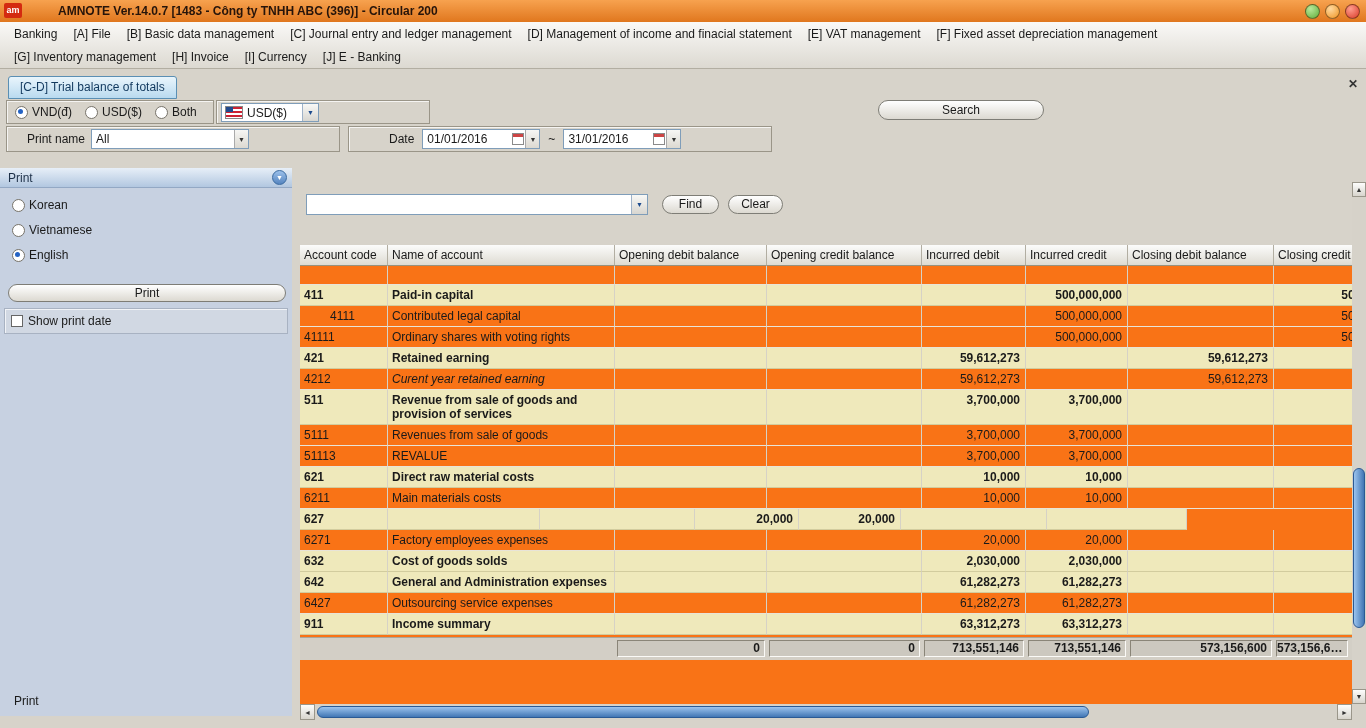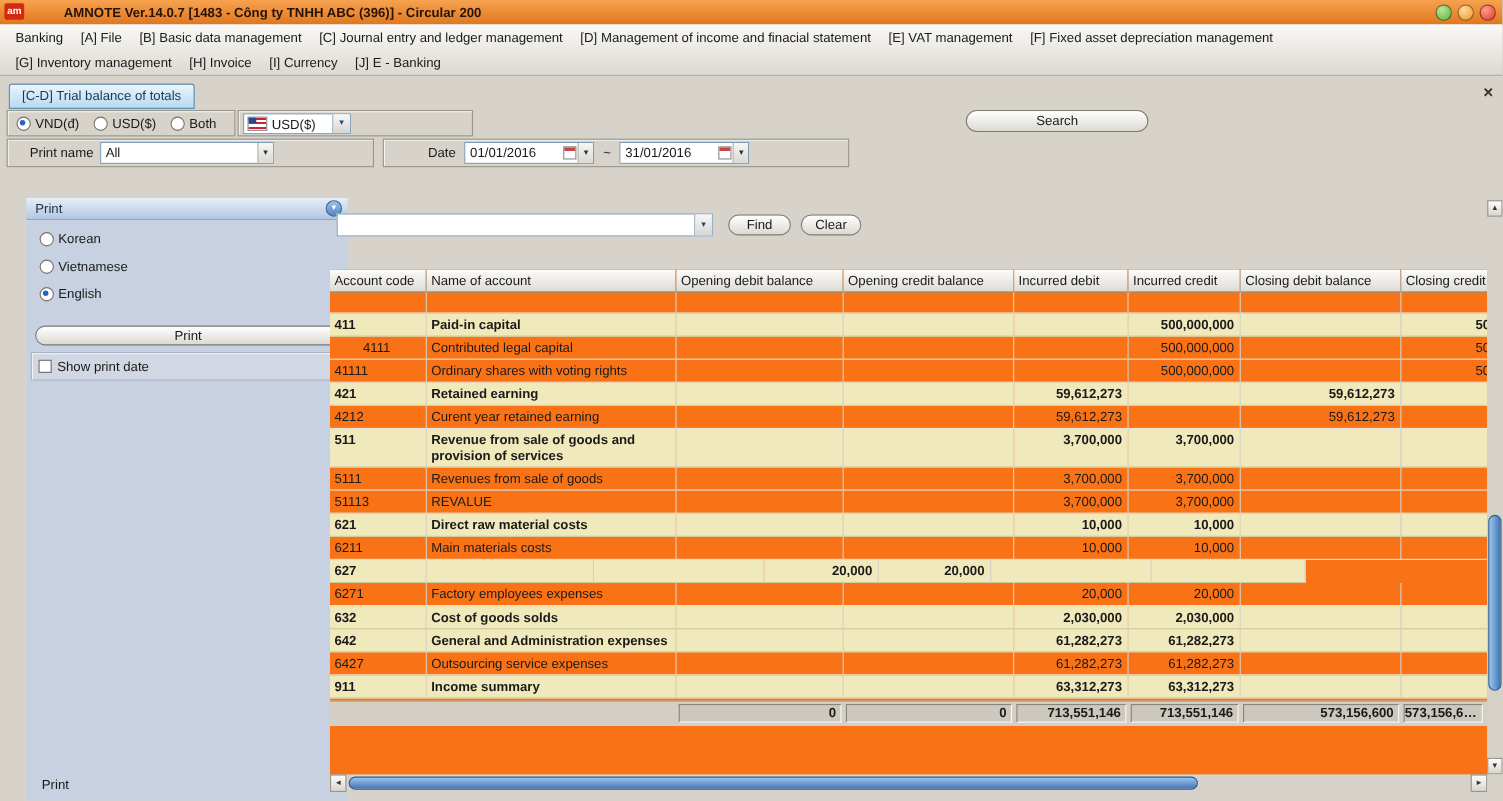--- a/index.html
+++ b/index.html
@@ -39,21 +39,21 @@
   .flag::after{content:"";position:absolute;left:0;top:0;width:7px;height:5px;background:#234a8c;}
   .btn-pill{border:1px solid #7e7d76;border-radius:10px;background:linear-gradient(#ffffff,#dcd9d1);text-align:center;box-sizing:border-box;}
   .search-btn{left:878px;top:100px;width:166px;height:20px;line-height:18px;}
   .grp-object{left:6px;top:126px;width:334px;height:26px;display:flex;align-items:center;gap:6px;padding-left:20px;}
   .grp-date{left:348px;top:126px;width:424px;height:26px;display:flex;align-items:center;gap:8px;padding-left:40px;}
   .obj-combo{width:158px;height:20px;justify-content:center;}
   .date-input{width:118px;height:20px;}
   .cal-icon{width:12px;height:12px;box-sizing:border-box;border:1px solid #8a8a8a;background:linear-gradient(#c44 0 3px,#fff 3px);margin-right:1px;flex:0 0 auto;}
   .darrow{width:13px;align-self:stretch;display:flex;align-items:center;justify-content:center;font-size:7px;color:#333;background:linear-gradient(#f6f6f4,#dcd9d1);border-left:1px solid #aaa;flex:0 0 auto;}
   
-  .sidebar{left:0;top:180px;width:292px;height:548px;background:#c7d1e1;margin-left:24px;}
+  .sidebar{left:0;top:168px;width:292px;height:548px;background:#c7d1e1;}
   .sb-header{position:absolute;left:0;top:0;width:292px;height:19px;background:linear-gradient(#e7eff8,#b2c7e0);border-bottom:1px solid #93a8c4;display:flex;align-items:center;}
   .sb-header .lbl{padding-left:8px;color:#1d3048;}
   .toggle{position:absolute;right:5px;top:2px;width:15px;height:15px;border-radius:50%;background:linear-gradient(#9cc0ea,#5585c0);border:1px solid #3a6aa0;color:#fff;font-size:7px;display:flex;align-items:center;justify-content:center;box-sizing:border-box;}
   .lang-list{position:absolute;left:12px;top:30px;display:flex;flex-direction:column;gap:11px;}
   .print-btn{left:8px;top:116px;width:278px;height:18px;line-height:16px;}
   .chk-panel{left:4px;top:140px;width:284px;height:26px;background:#d1d8e3;border:1px solid #a8b2c2;box-shadow:inset 1px 1px 0 rgba(255,255,255,.7);display:flex;align-items:center;gap:5px;padding-left:6px;box-sizing:border-box;}
   .checkbox{width:12px;height:12px;background:#fff;border:1px solid #666;box-sizing:border-box;flex:0 0 auto;}
   .sb-footer{position:absolute;left:14px;bottom:8px;}
   
   .find-combo{left:306px;top:194px;width:342px;height:21px;}
@@ -252,21 +252,21 @@
         <div class="gc txt" style="width: 227px;">Retained earning</div>
         <div class="gc num" style="width: 152px;"></div>
         <div class="gc num" style="width: 155px;"></div>
         <div class="gc num" style="width: 104px;">59,612,273</div>
         <div class="gc num" style="width: 102px;"></div>
         <div class="gc num" style="width: 146px;">59,612,273</div>
         <div class="gc num" style="width: 140px;"></div>
       </div>
       <div class="g-row">
         <div class="gc txt" style="width: 88px;">4212</div>
-        <div class="gc txt" style="width: 227px;">Curent year retained earning</div>
+        <div class="gc txt" style="width: 227px; font-style: italic;">Curent year retained earning</div>
         <div class="gc num" style="width: 152px;"></div>
         <div class="gc num" style="width: 155px;"></div>
         <div class="gc num" style="width: 104px;">59,612,273</div>
         <div class="gc num" style="width: 102px;"></div>
         <div class="gc num" style="width: 146px;">59,612,273</div>
         <div class="gc num" style="width: 140px;"></div>
       </div>
       <div class="g-row group">
         <div class="gc txt" style="width: 88px;">511</div>
         <div class="gc txt" style="width: 227px;">Revenue from sale of goods and provision of services</div>

